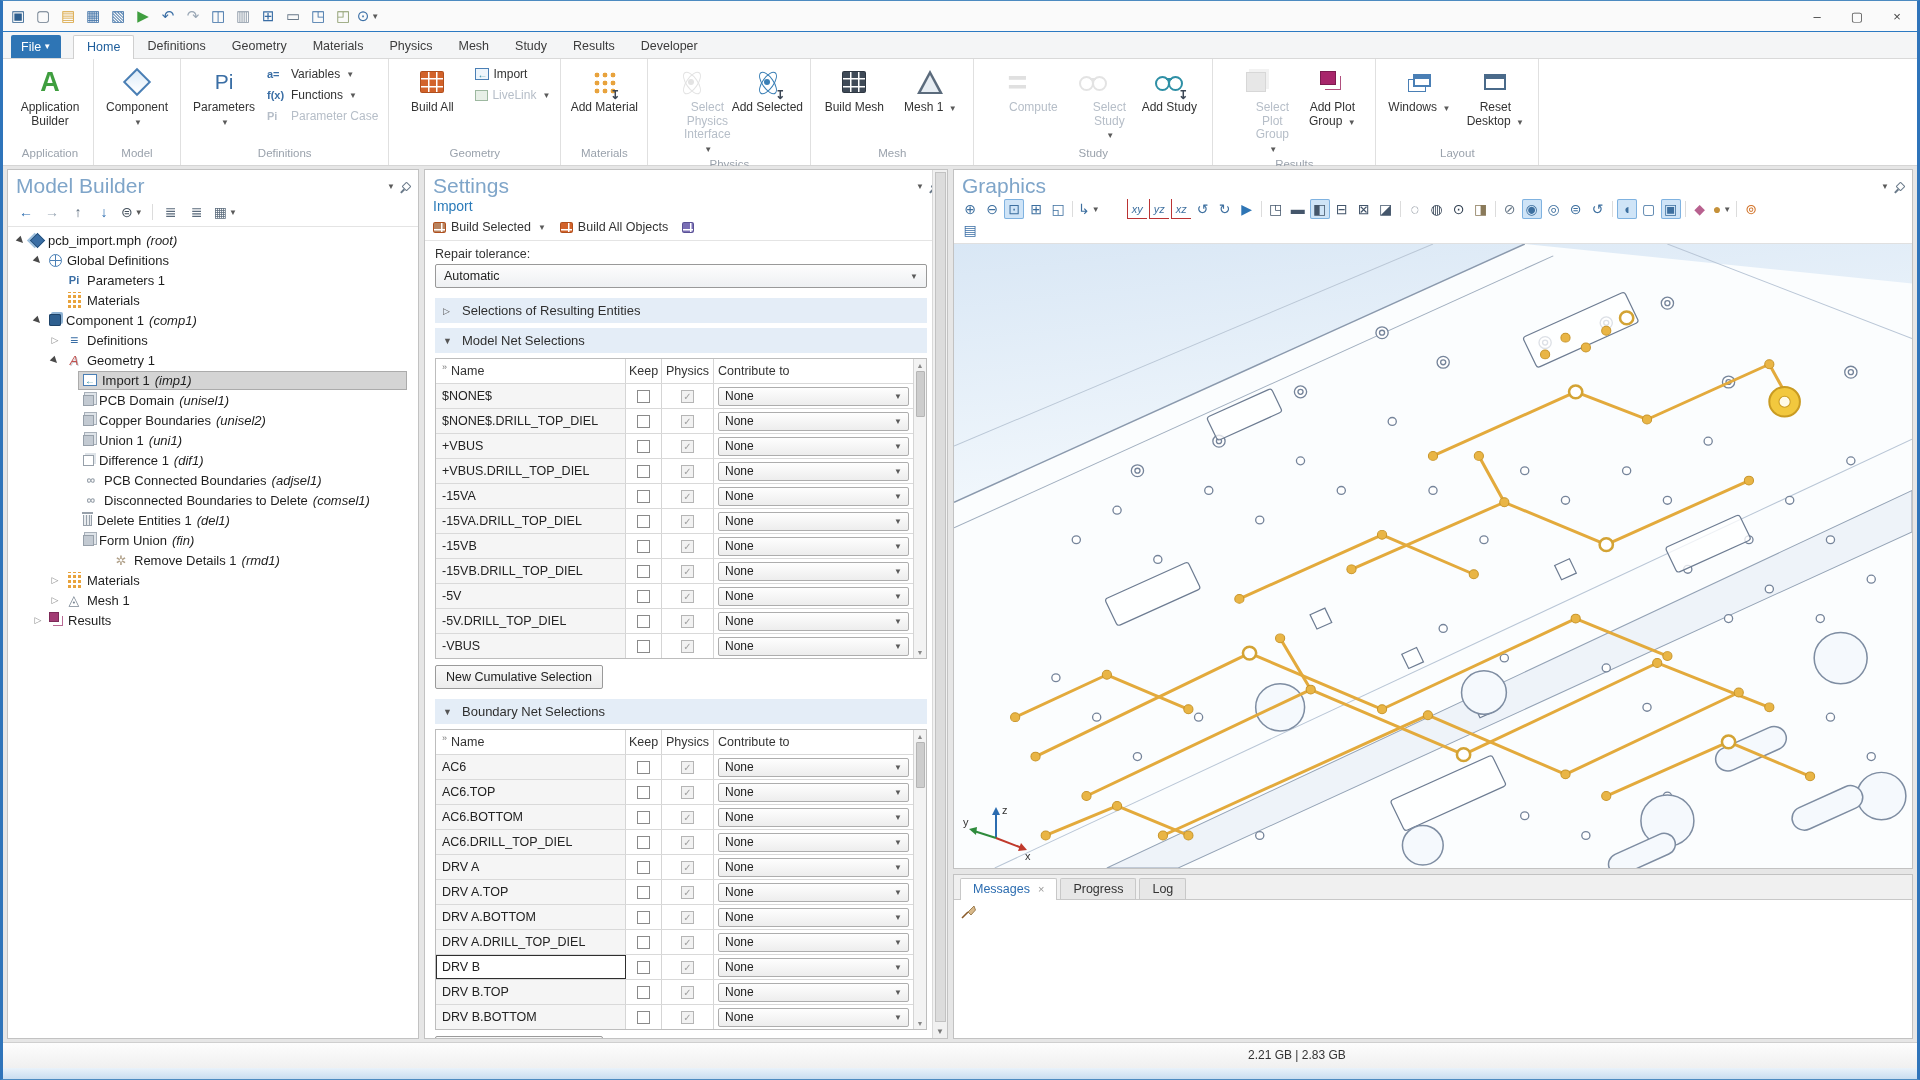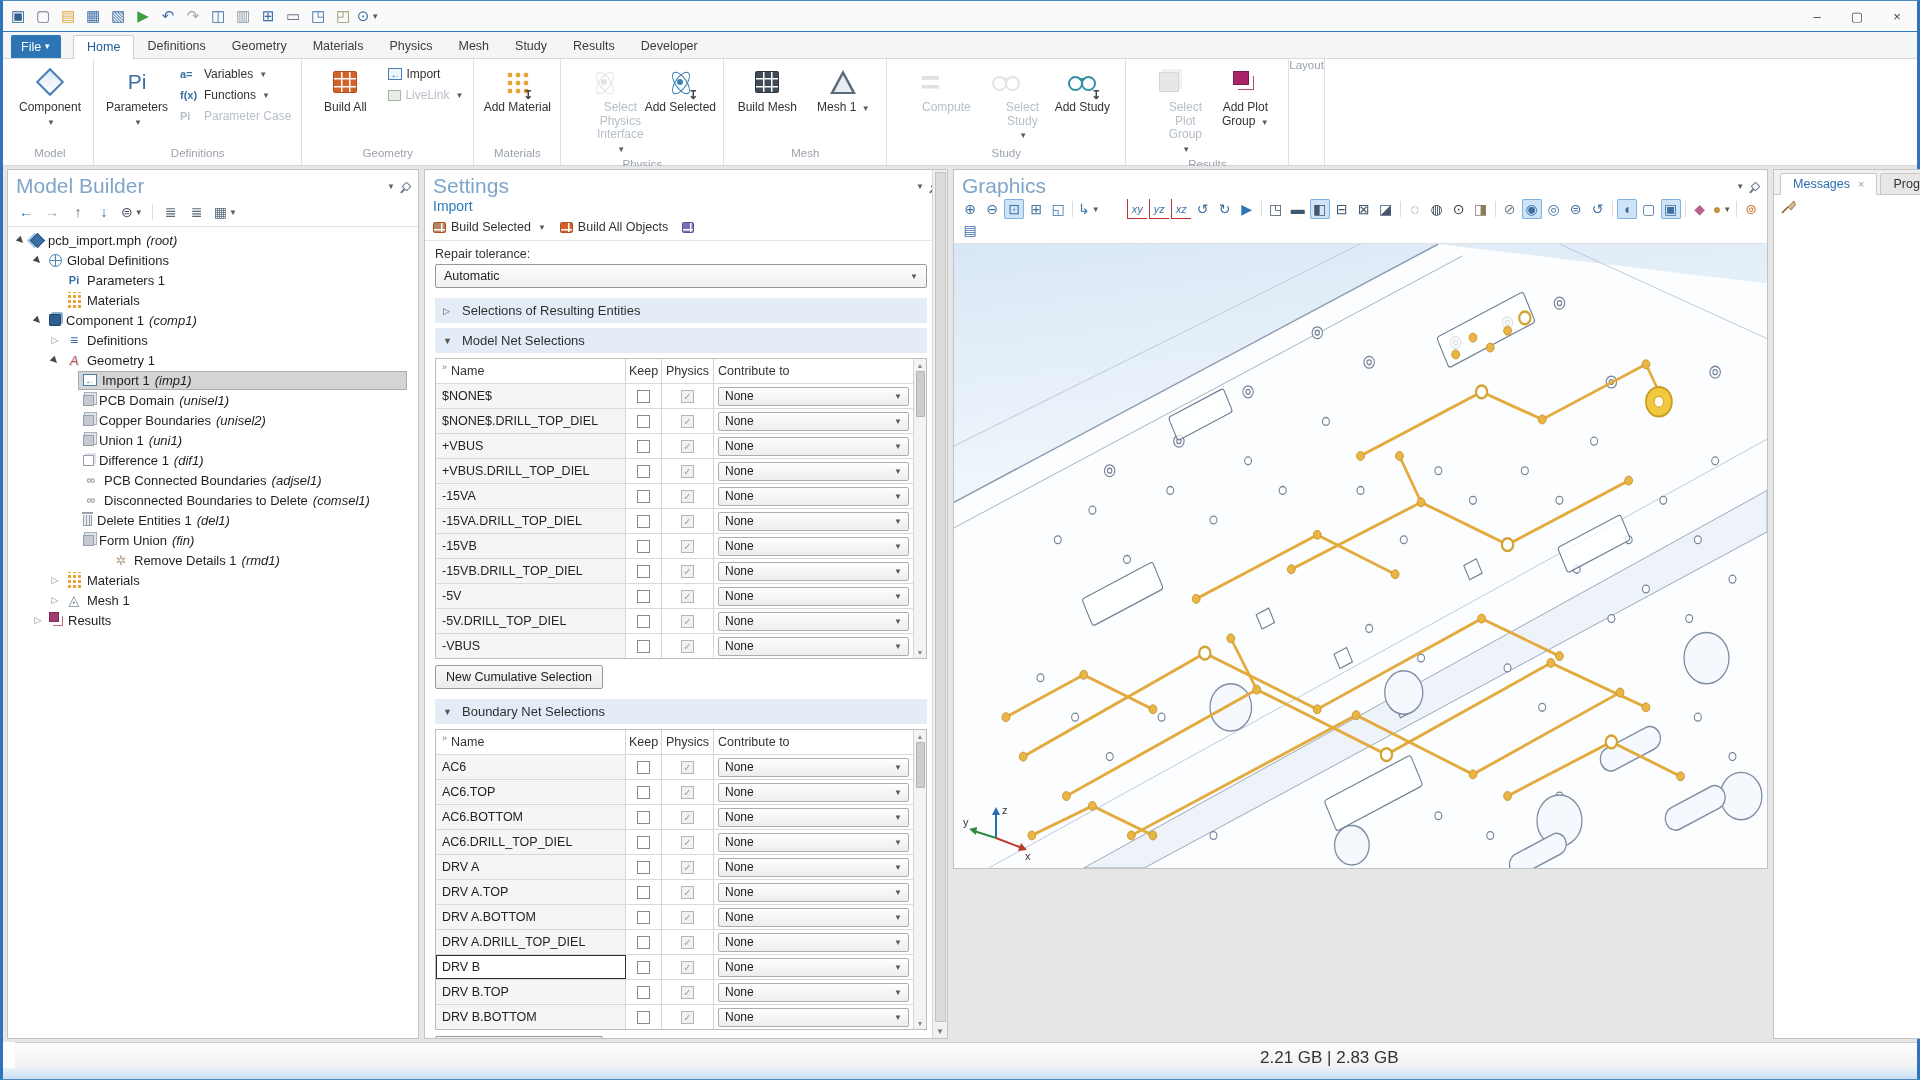--- a/index.html
+++ b/index.html
@@ -141,37 +141,37 @@
   .hmark { font-size:9px; color:#777; margin-right:4px; margin-top:-8px; }
   .tsb { width:13px; background:#f3f3f3; border-left:1px solid #d5d5d5; display:flex; flex-direction:column; align-items:center; }
   .tsb .arr { font-size:7px; color:#888; height:12px; display:flex; align-items:center; }
   .tsb .thumb { width:9px; height:46px; background:#cdcdcd; border:1px solid #b5b5b5; border-radius:1px; }
   .tsb .sp { flex:1; }
   .cumbtn { height:24px; border:1px solid #9a9a9a; border-radius:2px; background:linear-gradient(#f9f9f9,#ececec); font-size:12.5px; color:#222; display:inline-flex; align-items:center; padding:0 10px; margin-bottom:10px; }
   .outersb { position:absolute; right:0; top:0; bottom:0; width:15px; background:#f1f1f1; border-left:1px solid #d9d9d9; display:flex; flex-direction:column; }
   .outersb .thumb { margin:2px; width:11px; flex:1; background:#dcdcdc; border:1px solid #c2c2c2; }
   .outersb .arr { height:14px; font-size:8px; color:#777; display:flex; align-items:center; justify-content:center; }
   
-  .rightcol { flex:1; display:flex; gap:5px; min-width:0; }
+  .rightcol { flex:1; display:flex; flex-direction:column; gap:5px; min-width:0; }
   .graphics { height:700px; flex:0 0 auto; }
   .gtools { display:flex; align-items:center; flex-wrap:nowrap; gap:2px; padding:1px 6px; }
   .gtools2 { display:flex; padding:0 6px 3px; border-bottom:1px solid #e0e0e0; }
   .gcanvas { flex:1; position:relative; min-height:0; }
   .gcanvas svg.scene { width:100%; height:100%; display:block; }
   .triad { position:absolute; left:8px; bottom:6px; }
   .triad text { font-size:11px; fill:#333; font-family:"Liberation Sans",sans-serif; }
   
   .messages { flex:1; }
   .mtabs { display:flex; align-items:flex-end; background:#f0f0f0; padding:3px 6px 0; gap:3px; border-bottom:1px solid #c8c8c8; }
   .mtab { font-size:12.5px; color:#333; background:#e7e7e7; border:1px solid #c8c8c8; border-bottom:none; padding:3px 12px; border-radius:2px 2px 0 0; display:flex; gap:8px; align-items:center; }
   .mtab.active { background:#fff; color:#2b6cb0; margin-bottom:-1px; padding-bottom:4px; }
   .mtab .x { color:#9a9a9a; font-size:11px; }
   .mbody { flex:1; background:#fff; padding:4px 6px; }
   
-  .statusbar { height:26px; background:linear-gradient(#fdfdfd,#f0f0f0); border-top:1px solid #cfcfcf; position:relative; flex:0 0 auto; font-size:17px; color:#333;margin-left:12px; }
+  .statusbar { height:26px; background:linear-gradient(#fdfdfd,#f0f0f0); border-top:1px solid #cfcfcf; position:relative; flex:0 0 auto; font-size:12px; color:#333; }
   .memtext { position:absolute; left:1245px; top:5px; }
   .bottomstrip { height:11px; background:linear-gradient(#e9f2fa,#c9ddf0); flex:0 0 auto; }
 </style>
 </head>
 <body>
 
 <div class="window">
 
   <div class="titlebar">
     <div class="qat">
@@ -213,20 +213,29 @@
         <div class="rtab">Study</div>
         <div class="rtab">Results</div>
         <div class="rtab">Developer</div>
       </div>
   </div>
 
   <div class="ribbon" id="ribbon">
       <div class="rgroup">
         <div class="rbody">
           <div class="bigbtn">
+            <span class="bicon i-application-builder"></span>
+            <span class="blabel">Application Builder</span>
+          </div>
+        </div>
+        <div class="rglabel">Application</div>
+      </div>
+      <div class="rgroup">
+        <div class="rbody">
+          <div class="bigbtn">
             <span class="bicon">
               <span class="i-component"></span>
             </span>
             <span class="blabel">Component <span class="caret">▼</span></span>
           </div>
         </div>
         <div class="rglabel">Model</div>
       </div>
       <div class="rgroup">
         <div class="rbody">
@@ -363,20 +372,34 @@
           <div class="bigbtn">
             <span class="bicon">
               <span class="i-plot-add"></span>
             </span>
             <span class="blabel">Add Plot Group <span class="caret">▼</span></span>
           </div>
         </div>
         <div class="rglabel">Results</div>
       </div>
       <div class="rgroup">
+        <div class="rbody">
+          <div class="bigbtn">
+            <span class="bicon">
+              <span class="winicon"></span>
+            </span>
+            <span class="blabel">Windows <span class="caret">▼</span></span>
+          </div>
+          <div class="bigbtn">
+            <span class="bicon">
+              <span class="deskicon"></span>
+            </span>
+            <span class="blabel">Reset Desktop <span class="caret">▼</span></span>
+          </div>
+        </div>
         <div class="rglabel">Layout</div>
       </div>
     </div>
 
   <div class="main">
 
     <div class="panel mb">
       <div class="phead">
         <div class="ptitle">Model Builder</div>
         <div class="phicons">

